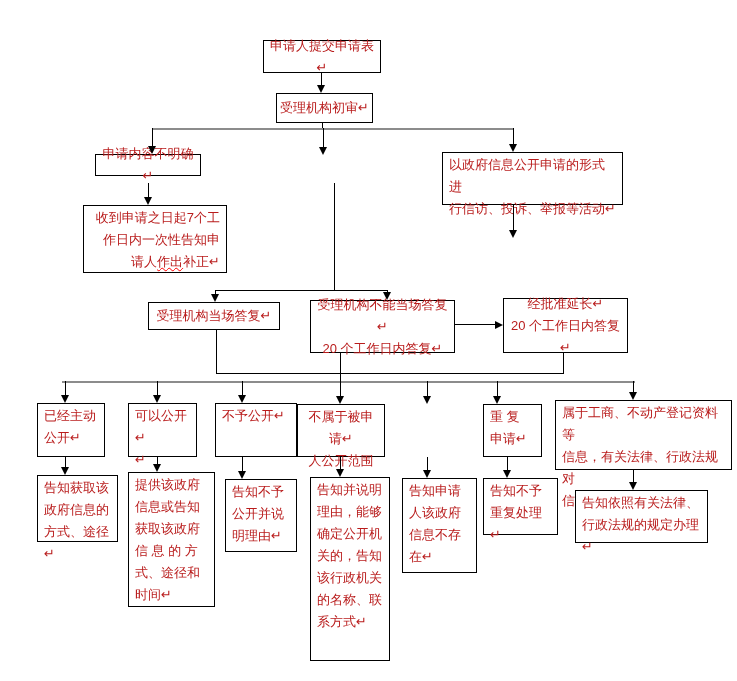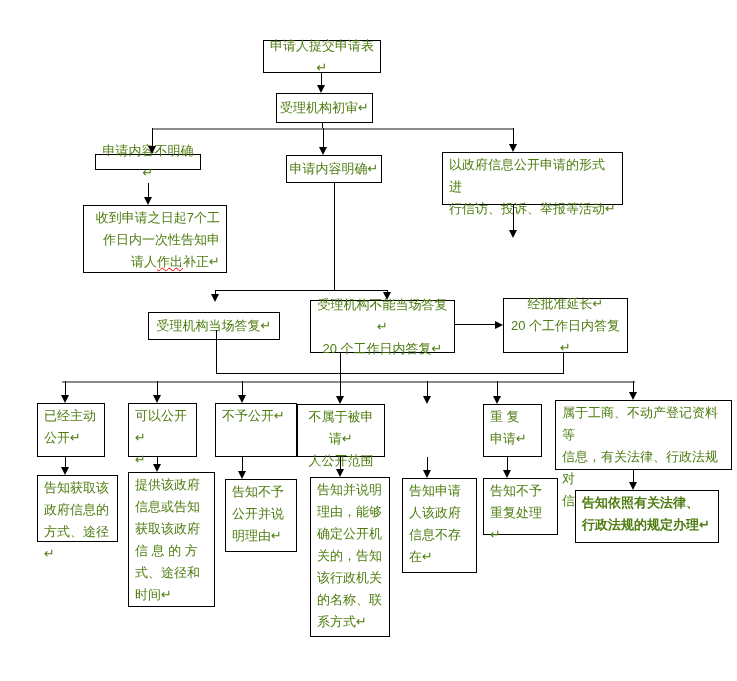--- a/index.html
+++ b/index.html
@@ -1,19 +1,19 @@
 <!DOCTYPE html>
 <html><head>
 <meta charset="utf-8">
 <style>
   html,body{margin:0;padding:0;background:#ffffff;}
   .canvas{
     position:relative;width:737px;height:681px;background:#ffffff;
     font-family:"Liberation Sans","DejaVu Sans",sans-serif;
-    color:#4d7c0f;overflow:hidden;
+    color:#b91c1c;overflow:hidden;
   }
   .box{
     position:absolute;border:1px solid #000;background:#fff;
     font-size:13px;line-height:22px;box-sizing:border-box;
     padding:1px 6px;white-space:pre-line;
   }
   .box span{white-space:pre-line;}
   .center{display:flex;align-items:center;justify-content:center;text-align:center;padding:2px;}
   .ctr-text{text-align:center;display:flex;align-items:center;justify-content:center;}
   .vline{position:absolute;width:1px;background:#000;}
@@ -25,32 +25,31 @@
 </style>
 </head>
 <body>
 
 <div class="canvas">
 
   <div class="box center" style="left:263px;top:40px;width:118px;height:33px;"><span>申请人提交申请表↵</span></div>
 
   <div class="box center" style="left:276px;top:93px;width:97px;height:30px;"><span>受理机构初审↵</span></div>
 
-  <div class="box center" style="left:95px;top:154px;width:106px;height:16px;"><span>申请内容不明确↵</span></div>
+  <div class="box center" style="left:95px;top:154px;width:106px;height:22px;"><span>申请内容不明确↵</span></div>
 
-  <div class="box center" style="left:286px;top:155px;width:96px;height:28px;"><span>申请内容明确↵</span></div>
 
   <div class="box" style="left:442px;top:152px;width:181px;height:53px;"><span>以政府信息公开申请的形式进
 行信访、投诉、举报等活动↵</span></div>
 
   <div class="box" style="left:83px;top:205px;width:144px;height:68px;text-align:right;"><span>收到申请之日起7个工作日内一次性告知申
 请人</span><span class="wavy">作出</span><span>补正↵</span></div>
 
 
-  <div class="box center" style="left:148px;top:312px;width:132px;height:28px;"><span>受理机构当场答复↵</span></div>
+  <div class="box center" style="left:148px;top:302px;width:132px;height:28px;"><span>受理机构当场答复↵</span></div>
 
   <div class="box ctr-text" style="left:310px;top:300px;width:145px;height:53px;"><span>受理机构不能当场答复↵
 20 个工作日内答复↵</span></div>
 
   <div class="box ctr-text" style="left:503px;top:298px;width:125px;height:55px;"><span>经批准延长↵
 20 个工作日内答复↵</span></div>
 
   <div class="box" style="left:37px;top:403px;width:68px;height:54px;"><span>已经主动
 公开↵</span></div>
 
@@ -78,37 +77,37 @@
 信息或告知
 获取该政府
 信 息 的 方
 式、途径和
 时间↵</span></div>
 
   <div class="box" style="left:225px;top:479px;width:72px;height:73px;"><span>告知不予
 公开并说
 明理由↵</span></div>
 
-  <div class="box" style="left:310px;top:477px;width:80px;height:160px;"><span>告知并说明
+  <div class="box" style="left:310px;top:477px;width:80px;height:184px;"><span>告知并说明
 理由，能够
 确定公开机
 关的，告知
 该行政机关
 的名称、联
 系方式↵</span></div>
 
   <div class="box" style="left:402px;top:478px;width:75px;height:95px;"><span>告知申请
 人该政府
 信息不存
 在↵</span></div>
 
   <div class="box" style="left:483px;top:478px;width:75px;height:57px;"><span>告知不予
 重复处理↵</span></div>
 
-  <div class="box" style="left:575px;top:490px;width:144px;height:53px;font-weight:bold;"><span>告知依照有关法律、
+  <div class="box" style="left:575px;top:490px;width:133px;height:53px;"><span>告知依照有关法律、
 行政法规的规定办理↵</span></div>
 
   <div class="vline" style="left:321px;top:73px;height:14px;"></div>
   <div class="arr-d" style="left:317px;top:85px;"></div>
 
   <div class="vline" style="left:322px;top:123px;height:7px;"></div>
   <div class="bus" style="left:152px;top:128px;width:362px;"></div>
 
   <div class="vline" style="left:152px;top:128px;height:19px;"></div>
   <div class="arr-d" style="left:148px;top:146px;"></div>

